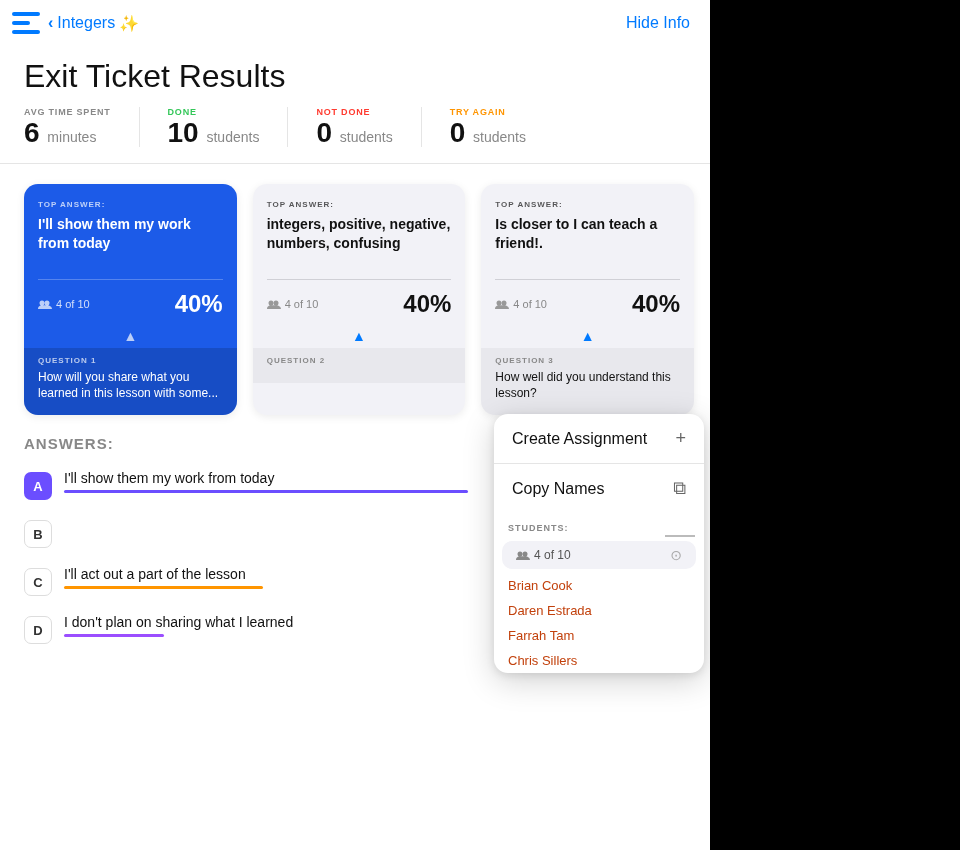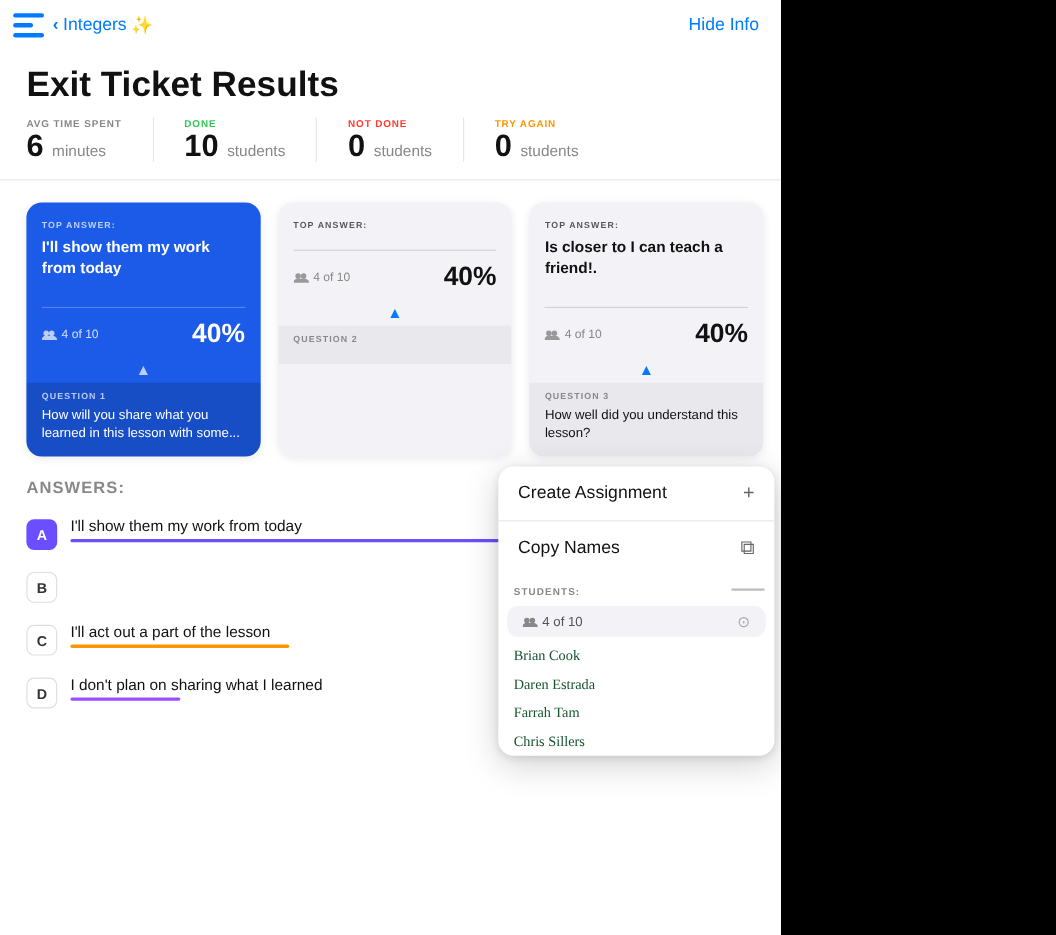--- a/index.html
+++ b/index.html
@@ -58,21 +58,21 @@
       font-size: 16px;
       font-weight: 500;
       cursor: pointer;
       background: none;
       border: none;
     }
     
     .page-title {
       padding: 16px 24px 12px 24px;
       font-size: 32px;
-      font-weight: 700;
+      font-weight: 400;
       color: #111;
     }
     
     .stats-row {
       display: flex;
       padding: 0 24px 16px 24px;
       gap: 0;
       border-bottom: 1px solid #e5e5e5;
     }
     .stat-item {
@@ -207,22 +207,22 @@
       font-size: 14px;
       padding-bottom: 4px;
     }
     .card-blue .card-caret { color: rgba(255,255,255,0.7); }
     .card-gray .card-caret { color: #888; }
 
     
     .dropdown-popup {
       position: absolute;
       right: -10px;
-      top: 240px;
-      width: 251px;
+      top: 230px;
+      width: 210px;
       background: #fff;
       border-radius: 14px;
       box-shadow: 0 8px 32px rgba(0,0,0,0.18), 0 2px 8px rgba(0,0,0,0.10);
       z-index: 100;
       overflow: hidden;
     }
     .dropdown-item {
       display: flex;
       align-items: center;
       justify-content: space-between;
@@ -319,23 +319,22 @@
       color: #555;
       display: flex; align-items: center; gap: 4px;
     }
     .students-close-icon {
       font-size: 14px;
       color: #aaa;
       cursor: pointer;
     }
     .student-name {
       font-size: 13px;
-      color: #14532d;
+      color: #c2410c;
       padding: 5px 14px;
-      font-family: Liberation Serif, serif;
     }
     
     .connector-line {
       position: absolute;
       right: 72px;
       top: 355px;
       width: 1px;
       height: 30px;
       background: #ccc;
       z-index: 101;
@@ -406,20 +405,21 @@
         <div class="card-caret">▲</div>
         <div class="card-bottom">
           <div class="card-question-label">QUESTION 1</div>
           <div class="card-question-text">How will you share what you learned in this lesson with some...</div>
         </div>
       </div>
 
       <div class="question-card card-gray">
         <div class="card-top">
           <div class="card-top-label">TOP ANSWER:</div>
+          <div class="card-answer-text">integers, positive, negative, numbers, confusing</div>
         </div>
         <div class="card-divider"></div>
         <div class="card-stats">
           <span class="card-students">
             <svg width="14" height="11" viewBox="0 0 14 11">
                 <circle cx="4" cy="4" r="2.5" fill="#999"></circle>
                 <circle cx="9" cy="4" r="2.5" fill="#999"></circle>
                 <path d="M0 10 C0 7 3 6 4 6 C5 6 5.5 6.3 6.5 6.3 C7.5 6.3 8 6 9 6 C10 6 14 7 14 10" fill="#999"></path>
               </svg>
             <span>4 of 10</span>

